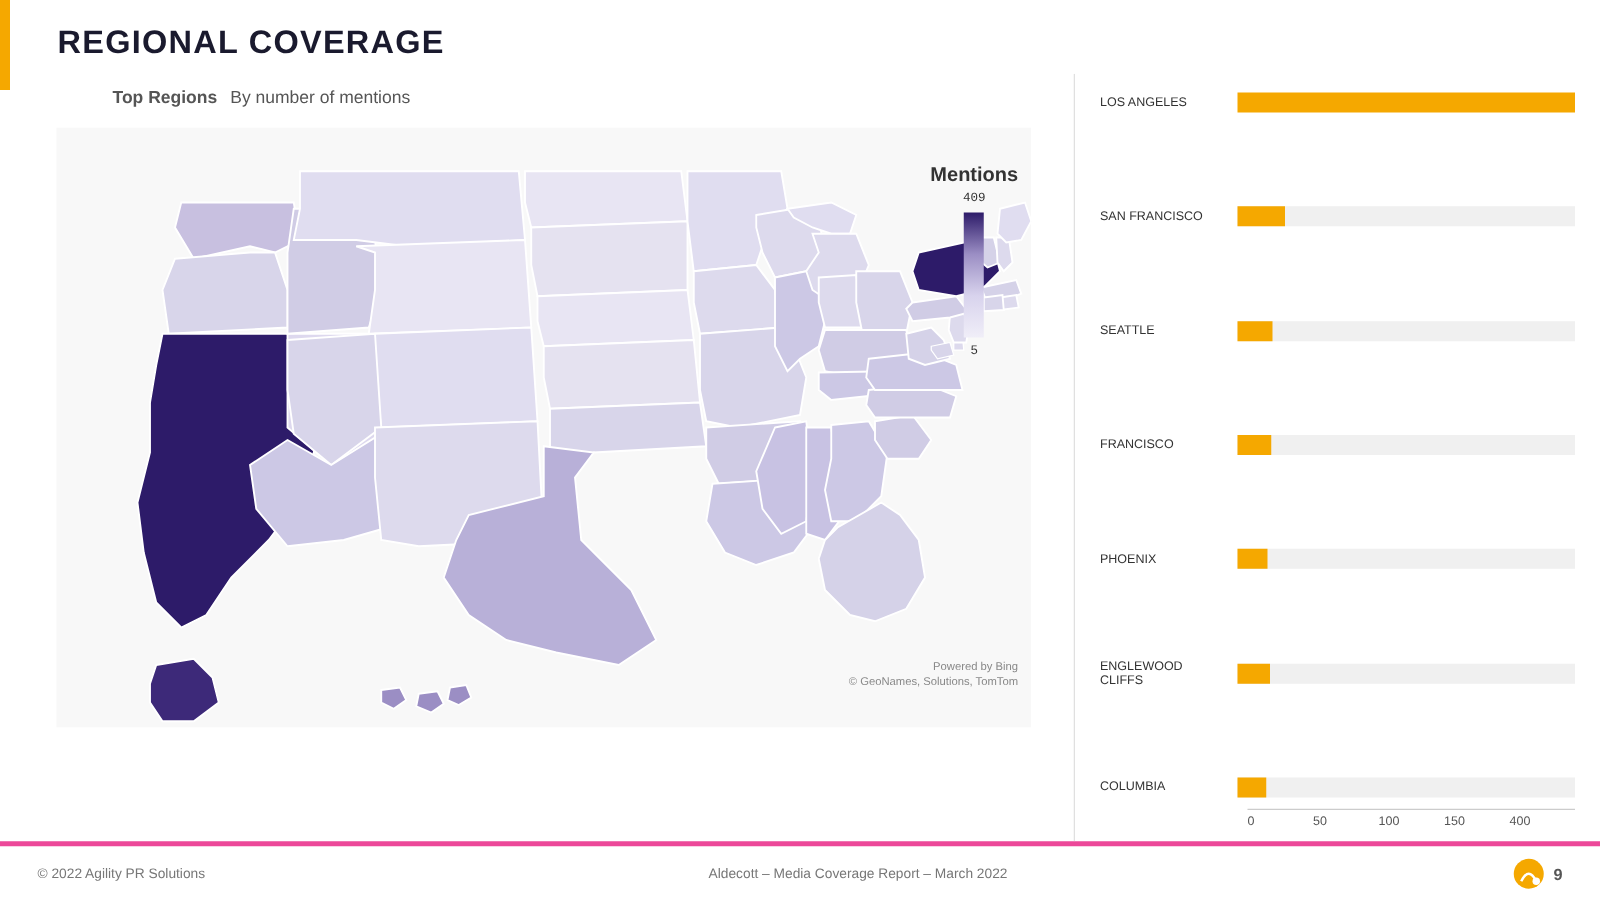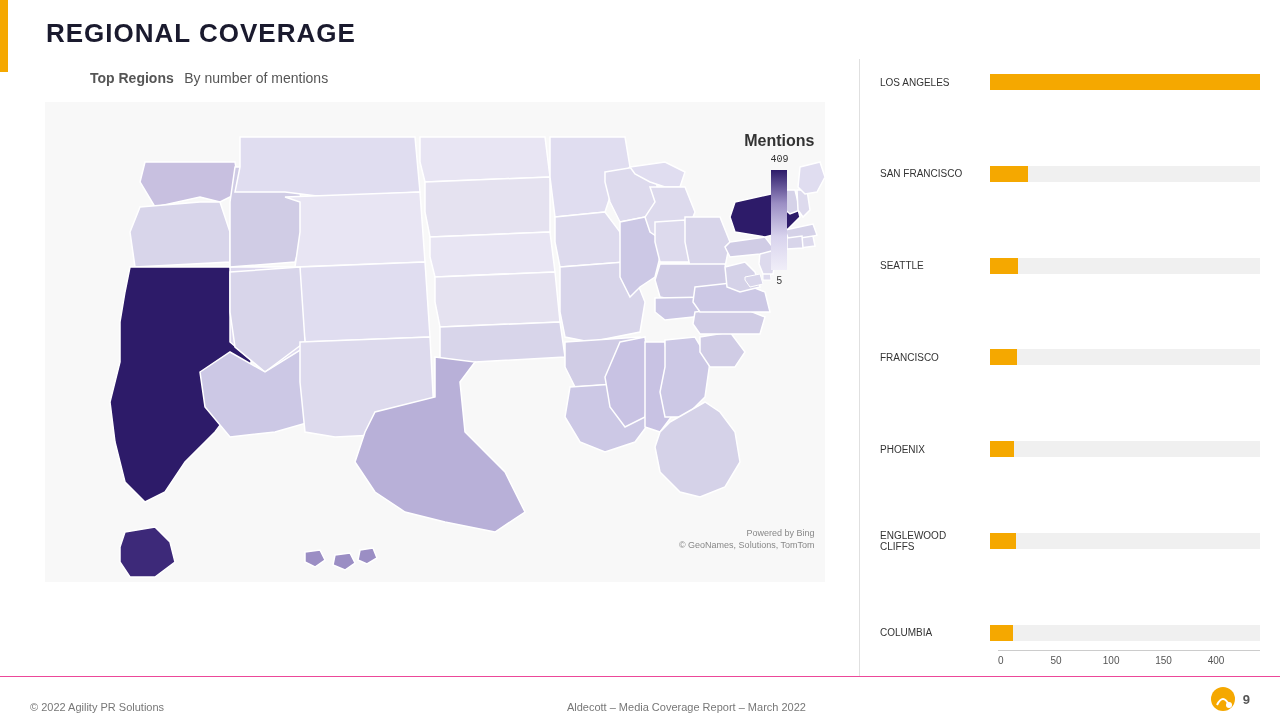--- a/index.html
+++ b/index.html
@@ -170,23 +170,23 @@
       flex: 1;
       font-size: 10px;
       color: #555;
       text-align: left;
     }
     .x-tick:first-child { text-align: left; }
     
     .page-footer {
       display: flex;
       justify-content: space-between;
-      align-items: flex-end;
+      align-items: center;
       padding: 8px 30px;
-      border-top: 1px solid #ec4899;
+      border-top: 4px solid #ec4899;
       font-size: 11px;
       color: #777;
       background: #fff;
     }
     .footer-logo {
       display: flex;
       align-items: center;
       gap: 6px;
     }
     .agility-logo {

